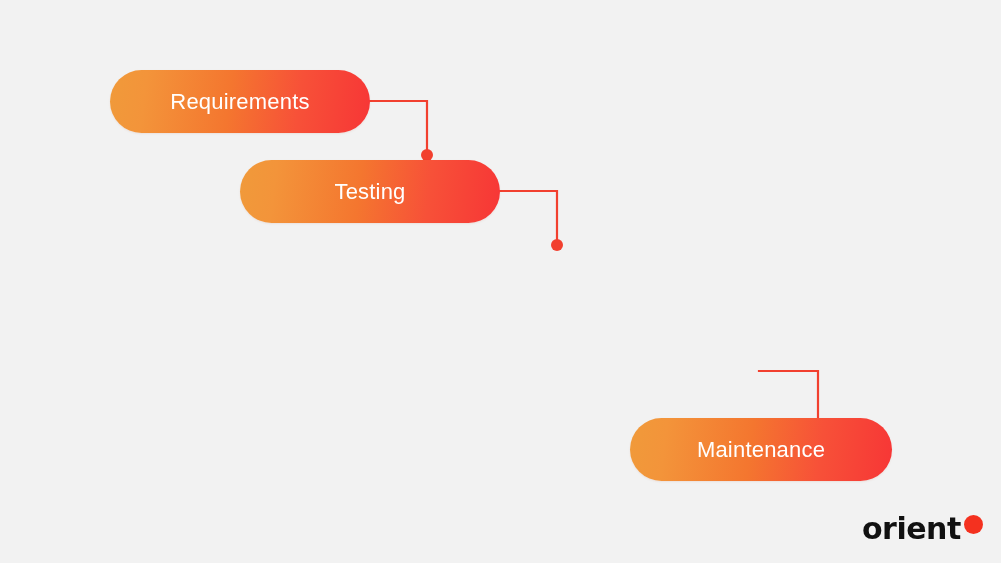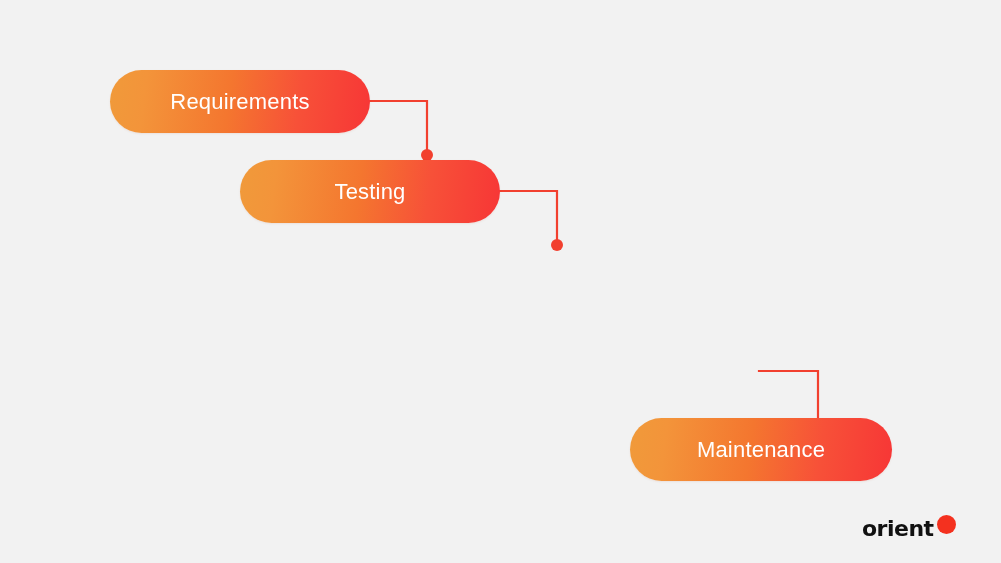--- a/index.html
+++ b/index.html
@@ -62,21 +62,21 @@
     position: absolute;
     left: 862px;
     top: 511px;
     height: 36px;
     display: flex;
     align-items: center;
     z-index: 4;
   }
   #brand-wordmark {
     font-family: "DejaVu Sans", sans-serif;
-    font-size: 22px;
+    font-size: 30px;
     font-weight: 700;
     color: #111111;
     letter-spacing: -0.5px;
     line-height: 1;
   }
   #brand-dot {
     width: 19px;
     height: 19px;
     border-radius: 50%;
     background: #f4311f;

